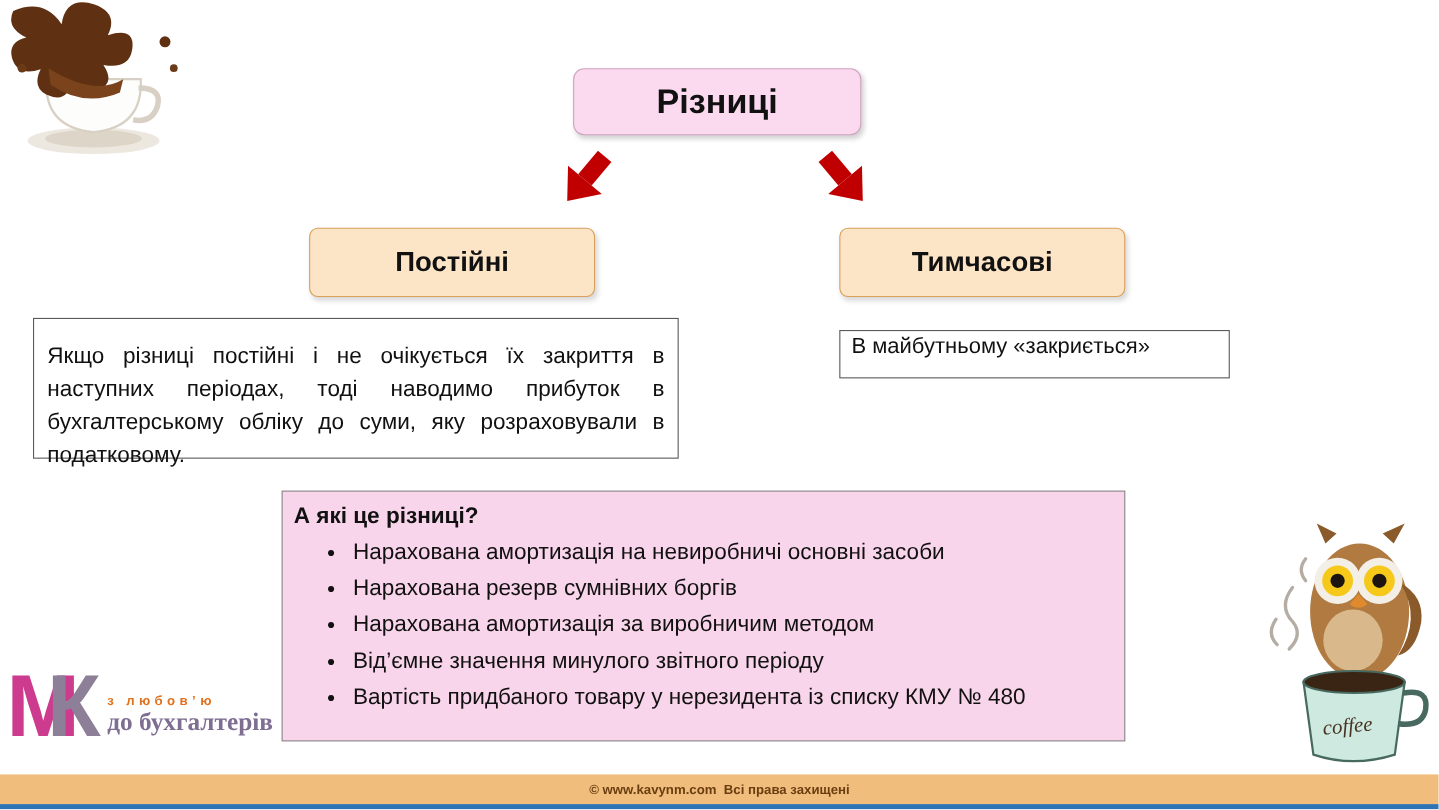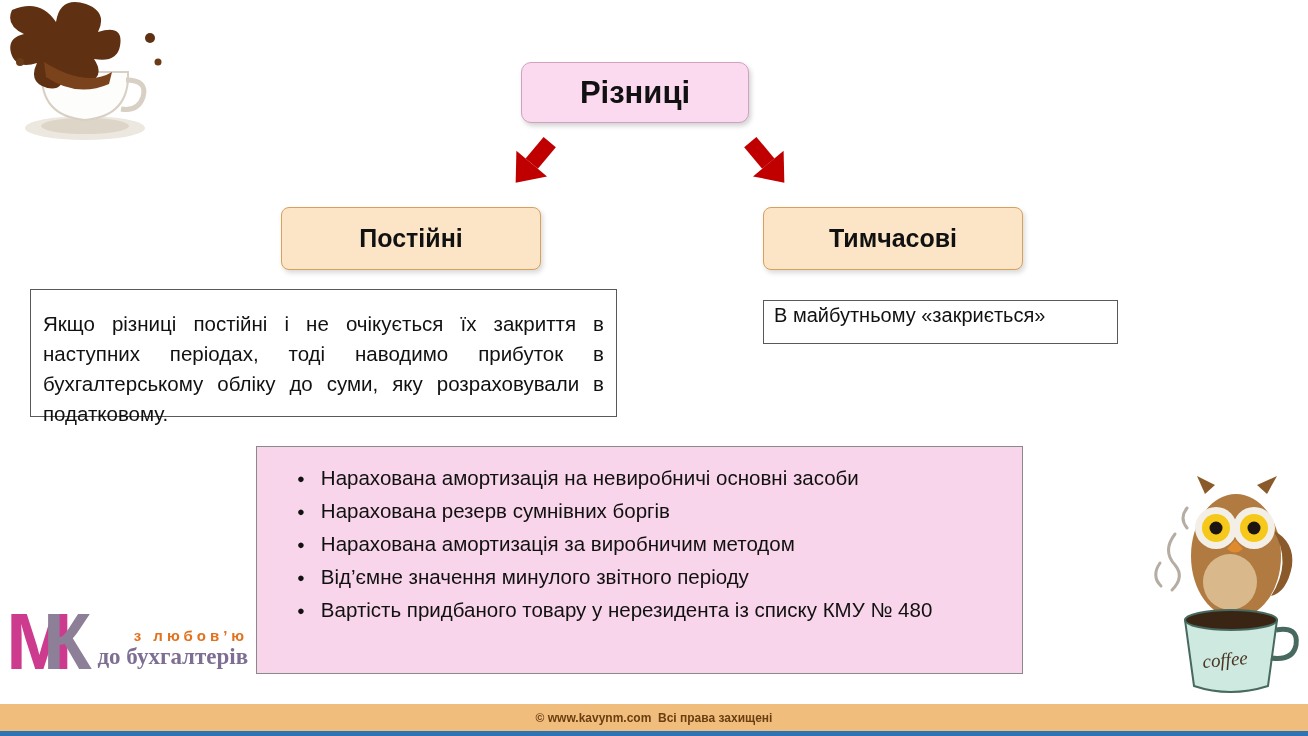--- a/index.html
+++ b/index.html
@@ -11,21 +11,21 @@
     width: 1308px;
     height: 736px;
     background: #ffffff;
     overflow: hidden;
   }
 
   
   .title-box {
     position: absolute;
     left: 521px; top: 62px;
-    width: 228px; height: 61px;
+    width: 262px; height: 61px;
     background: var(--title_fill, #fbd9ef);
     border: 1.5px solid #cfa3c0;
     border-radius: 10px;
     box-shadow: 2px 3px 5px rgba(0,0,0,0.18);
     display: flex; align-items: center; justify-content: center;
     font-size: 31px; font-weight: bold;
   }
 
   
   .arrow { position: absolute; width: 70px; height: 60px; }
@@ -112,22 +112,22 @@
   .mk-logo {
     position: absolute;
     left: 6px; top: 608px;
     display: flex; align-items: flex-end;
   }
   .mk-letters { line-height: 0.85; font-weight: bold; font-size: 80px; white-space: nowrap; }
   .mk-m { color: #cd3b8e; }
   .mk-k { color: #8d7f97; margin-left: -30px; }
   .mk-taglines { margin-left: 6px; padding-bottom: 6px; }
   .mk-tagline1 {
-    color: #e2711d; font-size: 15px; font-weight: bold;
-    letter-spacing: 4px; white-space: nowrap; text-align: right;
+    color: #e2711d; font-size: 12px; font-weight: bold;
+    letter-spacing: 4px; white-space: nowrap;
   }
   .mk-tagline2 {
     color: #7d6e92; font-size: 23px; font-weight: bold;
     font-family: "Liberation Serif", serif;
     white-space: nowrap;
   }
 
   
   .coffee-splash { position: absolute; left: 0; top: 0; width: 175px; height: 145px; }
   .owl-cup { position: absolute; left: 1145px; top: 468px; width: 160px; height: 235px; }
@@ -174,20 +174,21 @@
   </div>
 
   <div class="desc-box desc-left">
     <span>Якщо різниці постійні і не очікується їх закриття в наступних періодах, тоді наводимо прибуток в бухгалтерському обліку до суми, яку розраховували в податковому.</span>
   </div>
   <div class="desc-box desc-right">
     <span>В майбутньому «закриється»</span>
   </div>
 
   <div class="list-box">
+    <div class="list-heading">А які це різниці?</div>
 
     <div class="list-item">
       <span class="bullet">●</span>
       <span>Нарахована амортизація на невиробничі основні засоби</span>
     </div>
     <div class="list-item">
       <span class="bullet">●</span>
       <span>Нарахована резерв сумнівних боргів</span>
     </div>
     <div class="list-item">

